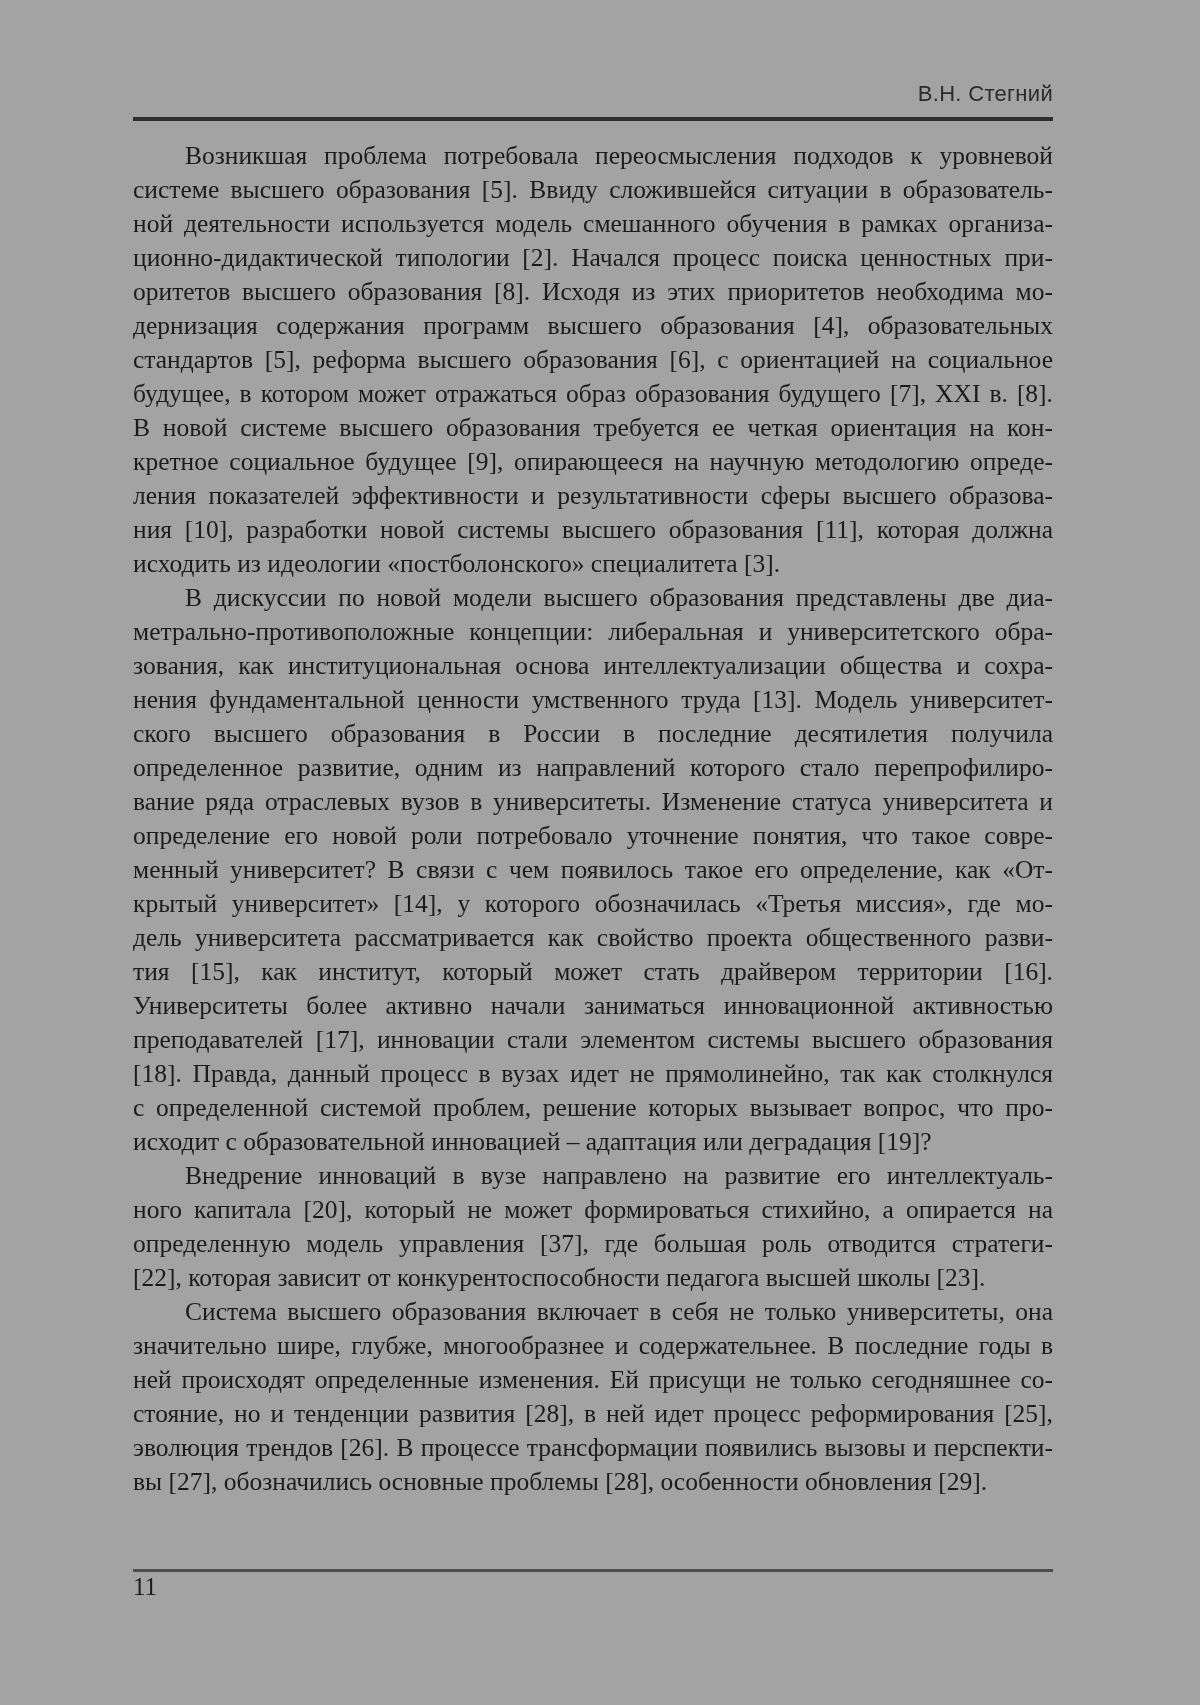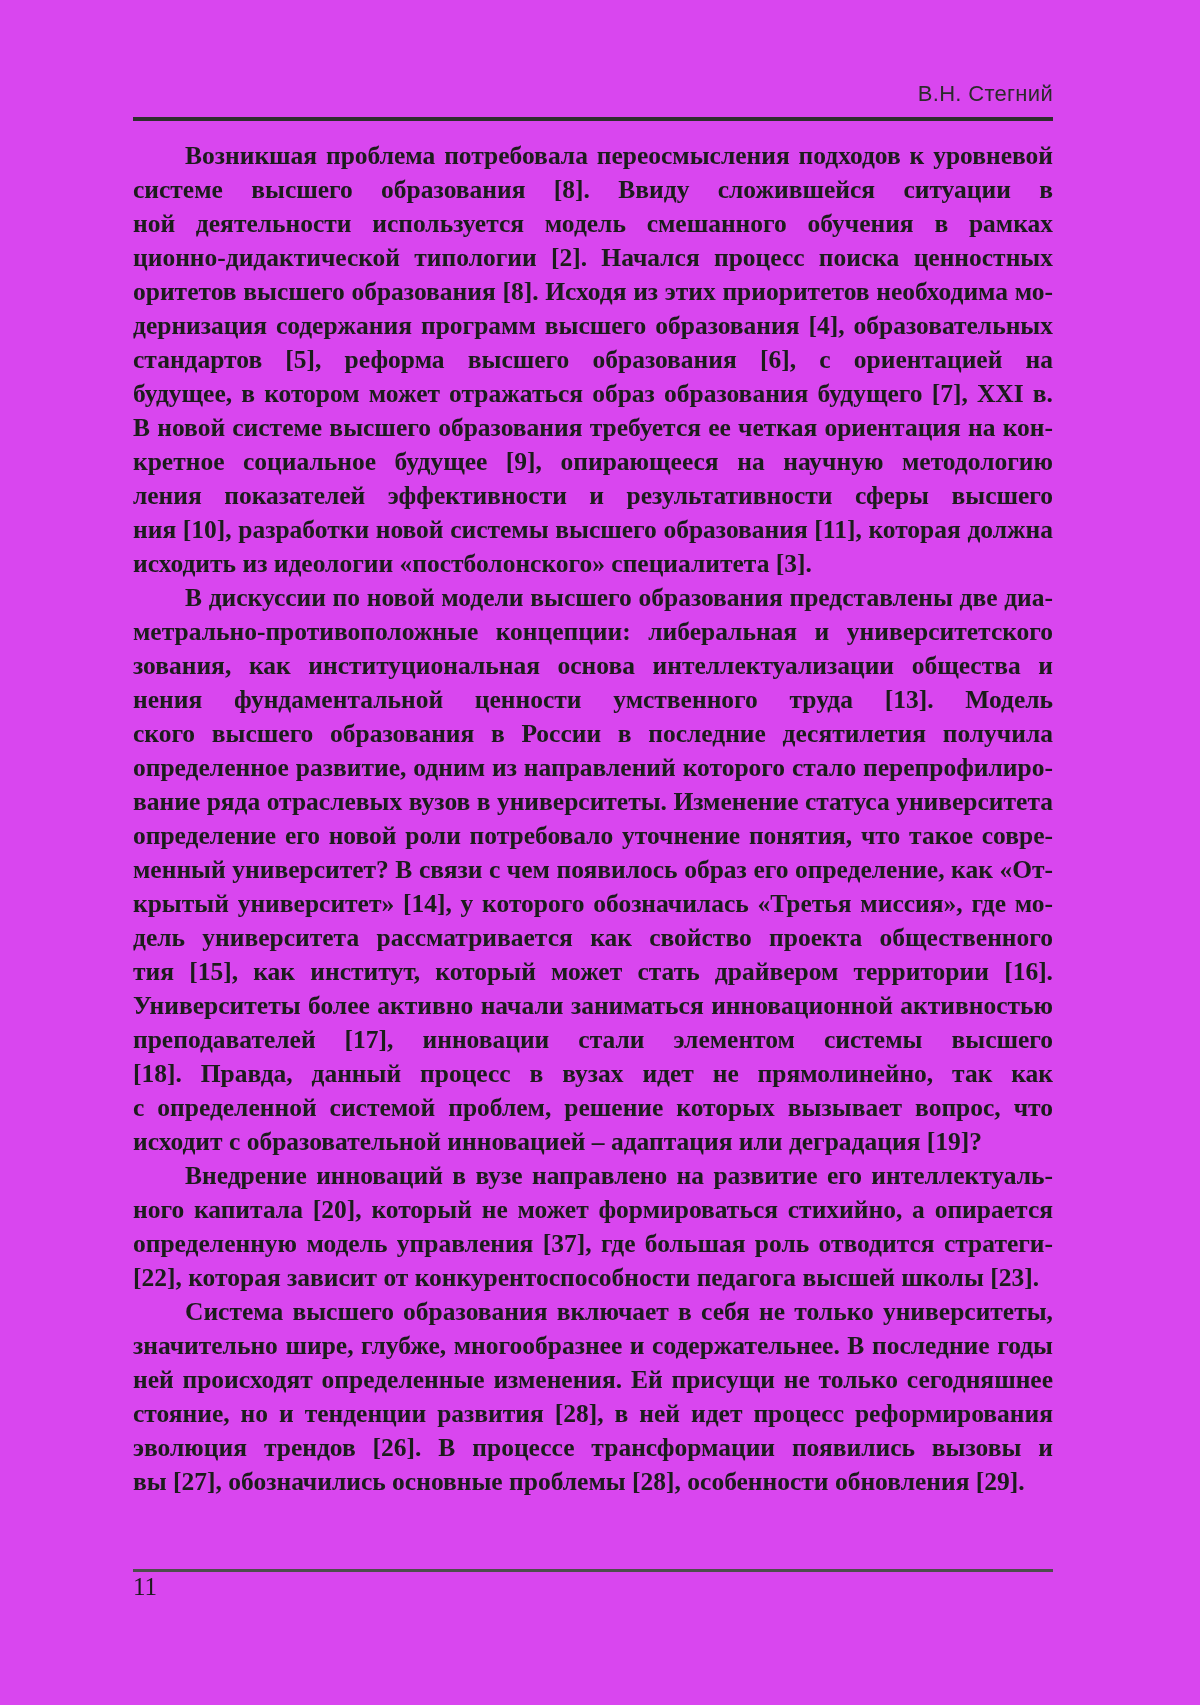--- a/index.html
+++ b/index.html
@@ -1,21 +1,21 @@
 <!DOCTYPE html>
 <html><head>
 <meta charset="utf-8">
 <style>
   * { margin: 0; padding: 0; box-sizing: border-box; }
   html, body { background: #ffffff; }
   .page {
     position: relative;
     width: 1200px;
     height: 1705px;
-    background: #d946ef;
+    background: #a3a3a3;
     font-family: "Liberation Serif", serif;
     overflow: hidden;
   }
   .running-head {
     position: absolute;
     left: 133px;
     top: 81px;
     width: 920px;
     text-align: right;
     font-family: "Liberation Sans", sans-serif;
@@ -40,21 +40,20 @@
     color: #1c1c1c;
     font-size: 25.5px;
   }
   .line {
     height: 34px;
     line-height: 34px;
     text-align: justify;
     text-align-last: justify;
     overflow: hidden;
     white-space: normal;
-    font-weight: bold;
   }
   .line.indent { padding-left: 52px; }
   .line.para-end { text-align-last: left; }
   .footer-rule {
     position: absolute;
     left: 133px;
     top: 1569px;
     width: 920px;
     height: 3px;
     background: #4d4d4d;
@@ -72,41 +71,41 @@
 <body>
 
 <div class="page">
 
   <div class="running-head">В.Н. Стегний</div>
 
   <div class="header-rule"></div>
 
   <div class="body-text">
       <div class="line indent">Возникшая проблема потребовала переосмысления подходов к уровневой</div>
-      <div class="line">системе высшего образования [8]. Ввиду сложившейся ситуации в образователь-</div>
+      <div class="line">системе высшего образования [5]. Ввиду сложившейся ситуации в образователь-</div>
       <div class="line">ной деятельности используется модель смешанного обучения в рамках организа-</div>
       <div class="line">ционно-дидактической типологии [2]. Начался процесс поиска ценностных при-</div>
       <div class="line">оритетов высшего образования [8]. Исходя из этих приоритетов необходима мо-</div>
       <div class="line">дернизация содержания программ высшего образования [4], образовательных</div>
       <div class="line">стандартов [5], реформа высшего образования [6], с ориентацией на социальное</div>
       <div class="line">будущее, в котором может отражаться образ образования будущего [7], XXI в. [8].</div>
       <div class="line">В новой системе высшего образования требуется ее четкая ориентация на кон-</div>
       <div class="line">кретное социальное будущее [9], опирающееся на научную методологию опреде-</div>
       <div class="line">ления показателей эффективности и результативности сферы высшего образова-</div>
       <div class="line">ния [10], разработки новой системы высшего образования [11], которая должна</div>
       <div class="line para-end">исходить из идеологии «постболонского» специалитета [3].</div>
       <div class="line indent">В дискуссии по новой модели высшего образования представлены две диа-</div>
       <div class="line">метрально-противоположные концепции: либеральная и университетского обра-</div>
       <div class="line">зования, как институциональная основа интеллектуализации общества и сохра-</div>
       <div class="line">нения фундаментальной ценности умственного труда [13]. Модель университет-</div>
       <div class="line">ского высшего образования в России в последние десятилетия получила</div>
       <div class="line">определенное развитие, одним из направлений которого стало перепрофилиро-</div>
       <div class="line">вание ряда отраслевых вузов в университеты. Изменение статуса университета и</div>
       <div class="line">определение его новой роли потребовало уточнение понятия, что такое совре-</div>
-      <div class="line">менный университет? В связи с чем появилось образ его определение, как «От-</div>
+      <div class="line">менный университет? В связи с чем появилось такое его определение, как «От-</div>
       <div class="line">крытый университет» [14], у которого обозначилась «Третья миссия», где мо-</div>
       <div class="line">дель университета рассматривается как свойство проекта общественного разви-</div>
       <div class="line">тия [15], как институт, который может стать драйвером территории [16].</div>
       <div class="line">Университеты более активно начали заниматься инновационной активностью</div>
       <div class="line">преподавателей [17], инновации стали элементом системы высшего образования</div>
       <div class="line">[18]. Правда, данный процесс в вузах идет не прямолинейно, так как столкнулся</div>
       <div class="line">с определенной системой проблем, решение которых вызывает вопрос, что про-</div>
       <div class="line para-end">исходит с образовательной инновацией – адаптация или деградация [19]?</div>
       <div class="line indent">Внедрение инноваций в вузе направлено на развитие его интеллектуаль-</div>
       <div class="line">ного капитала [20], который не может формироваться стихийно, а опирается на</div>

